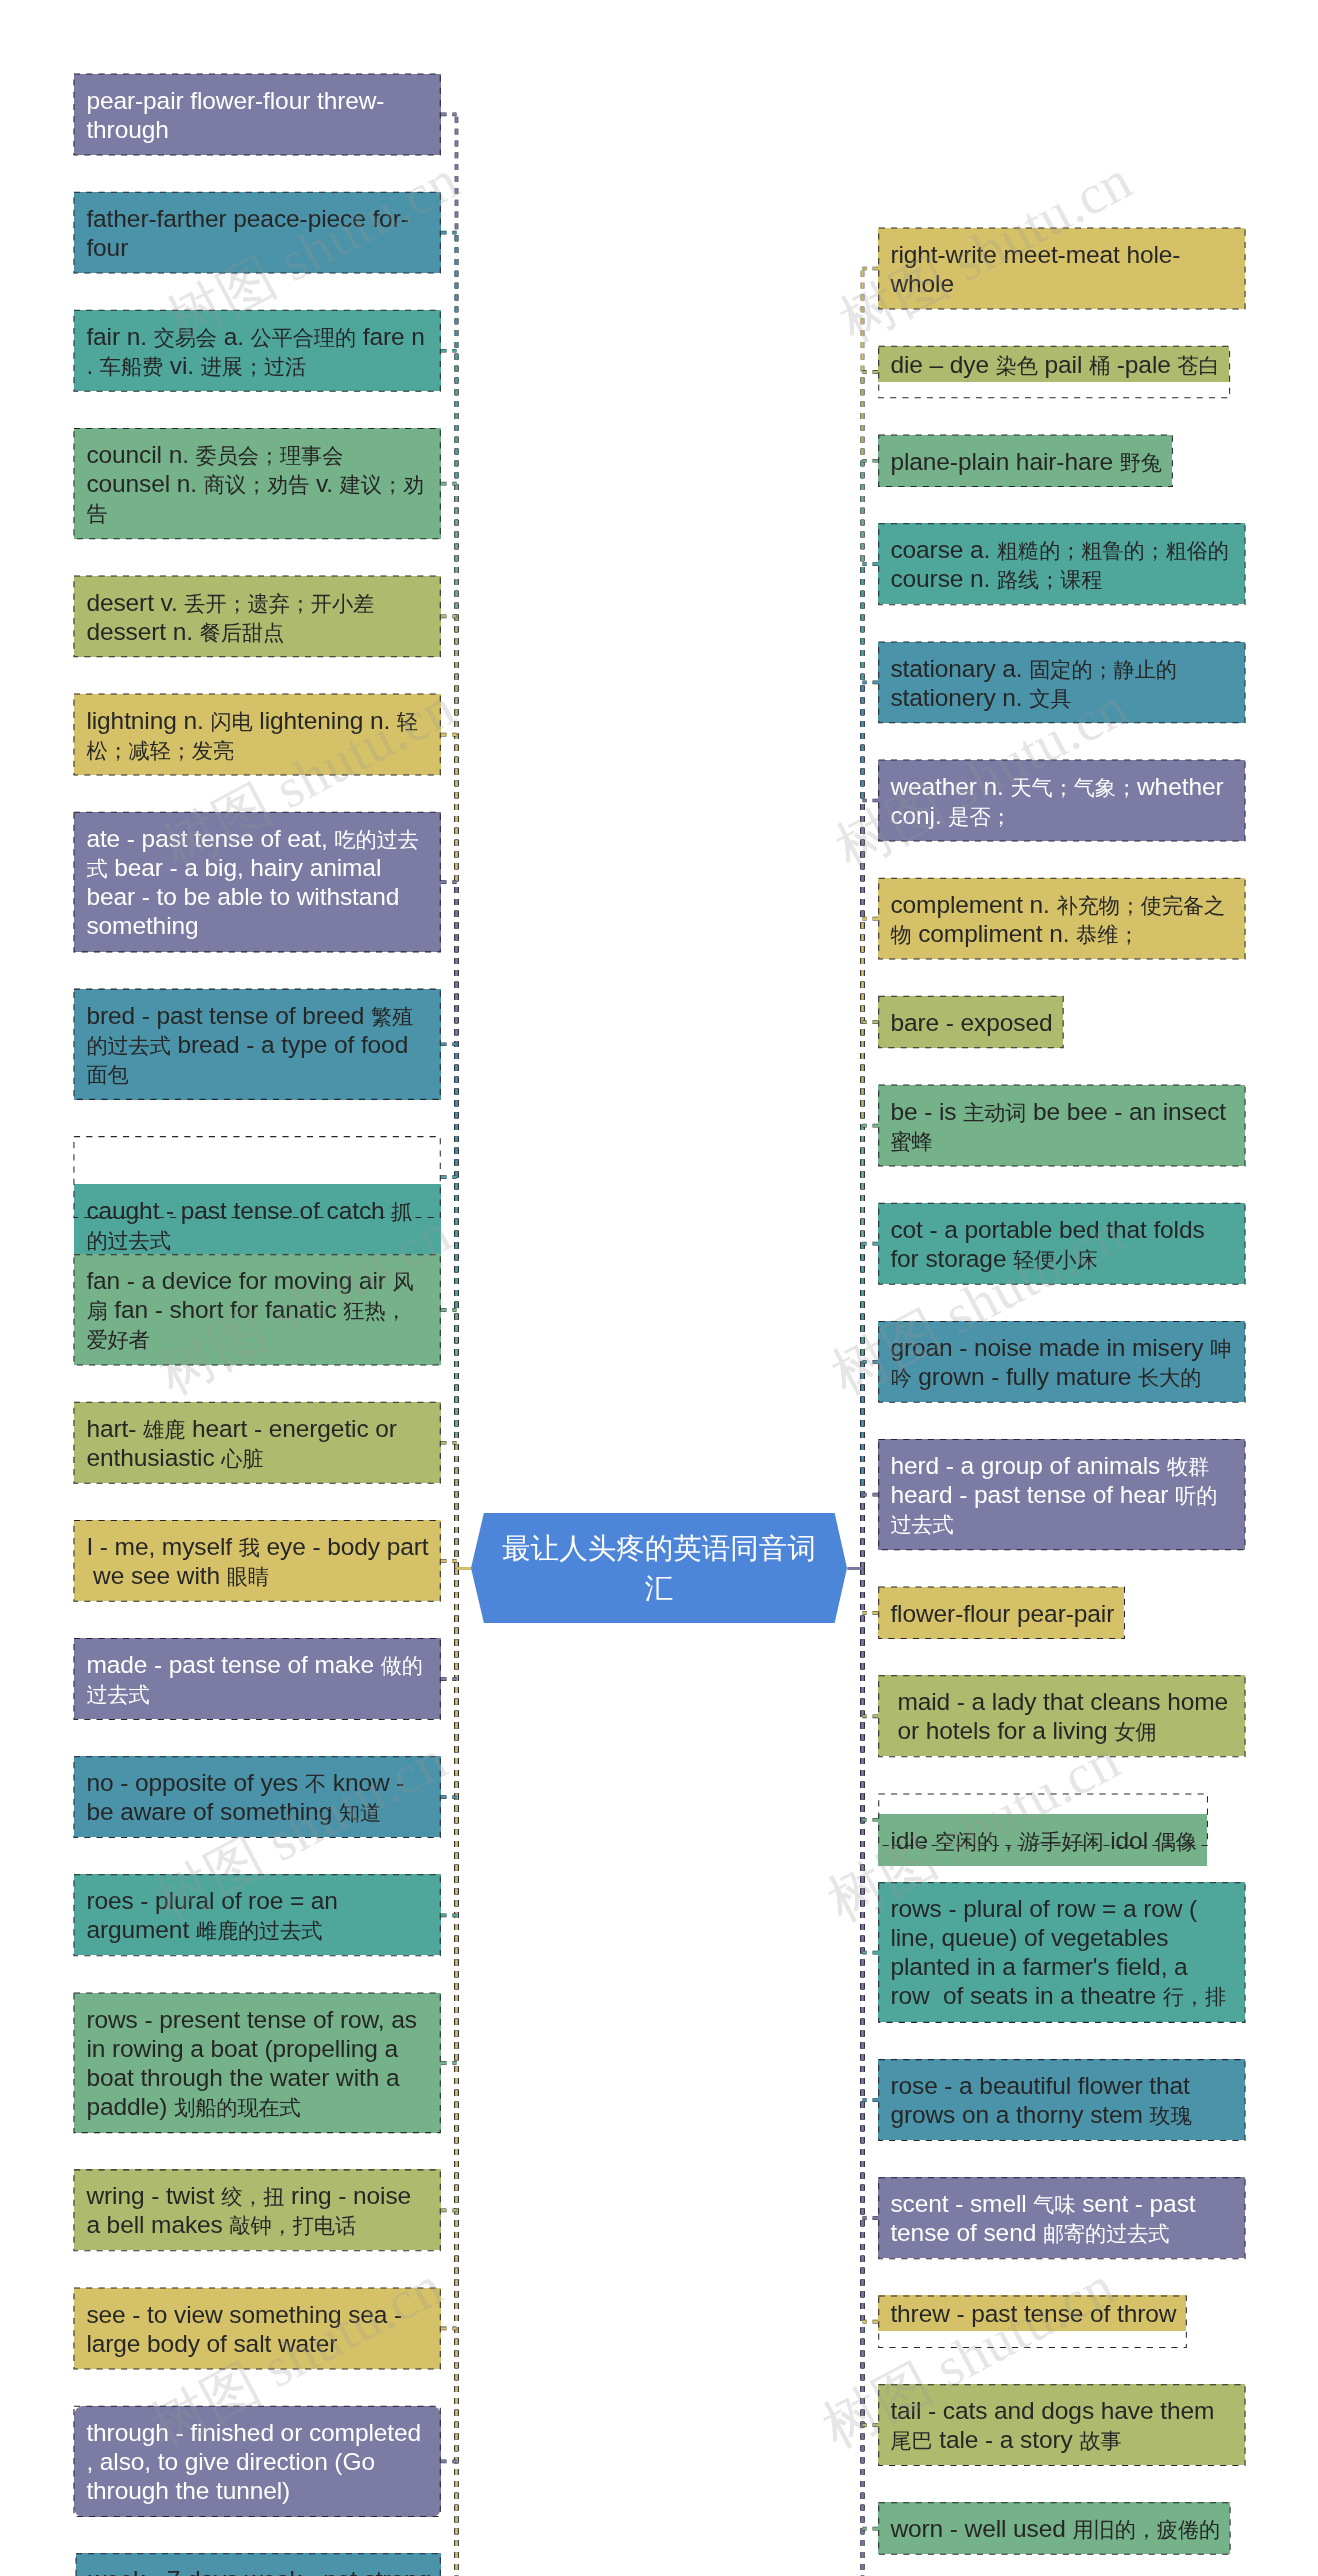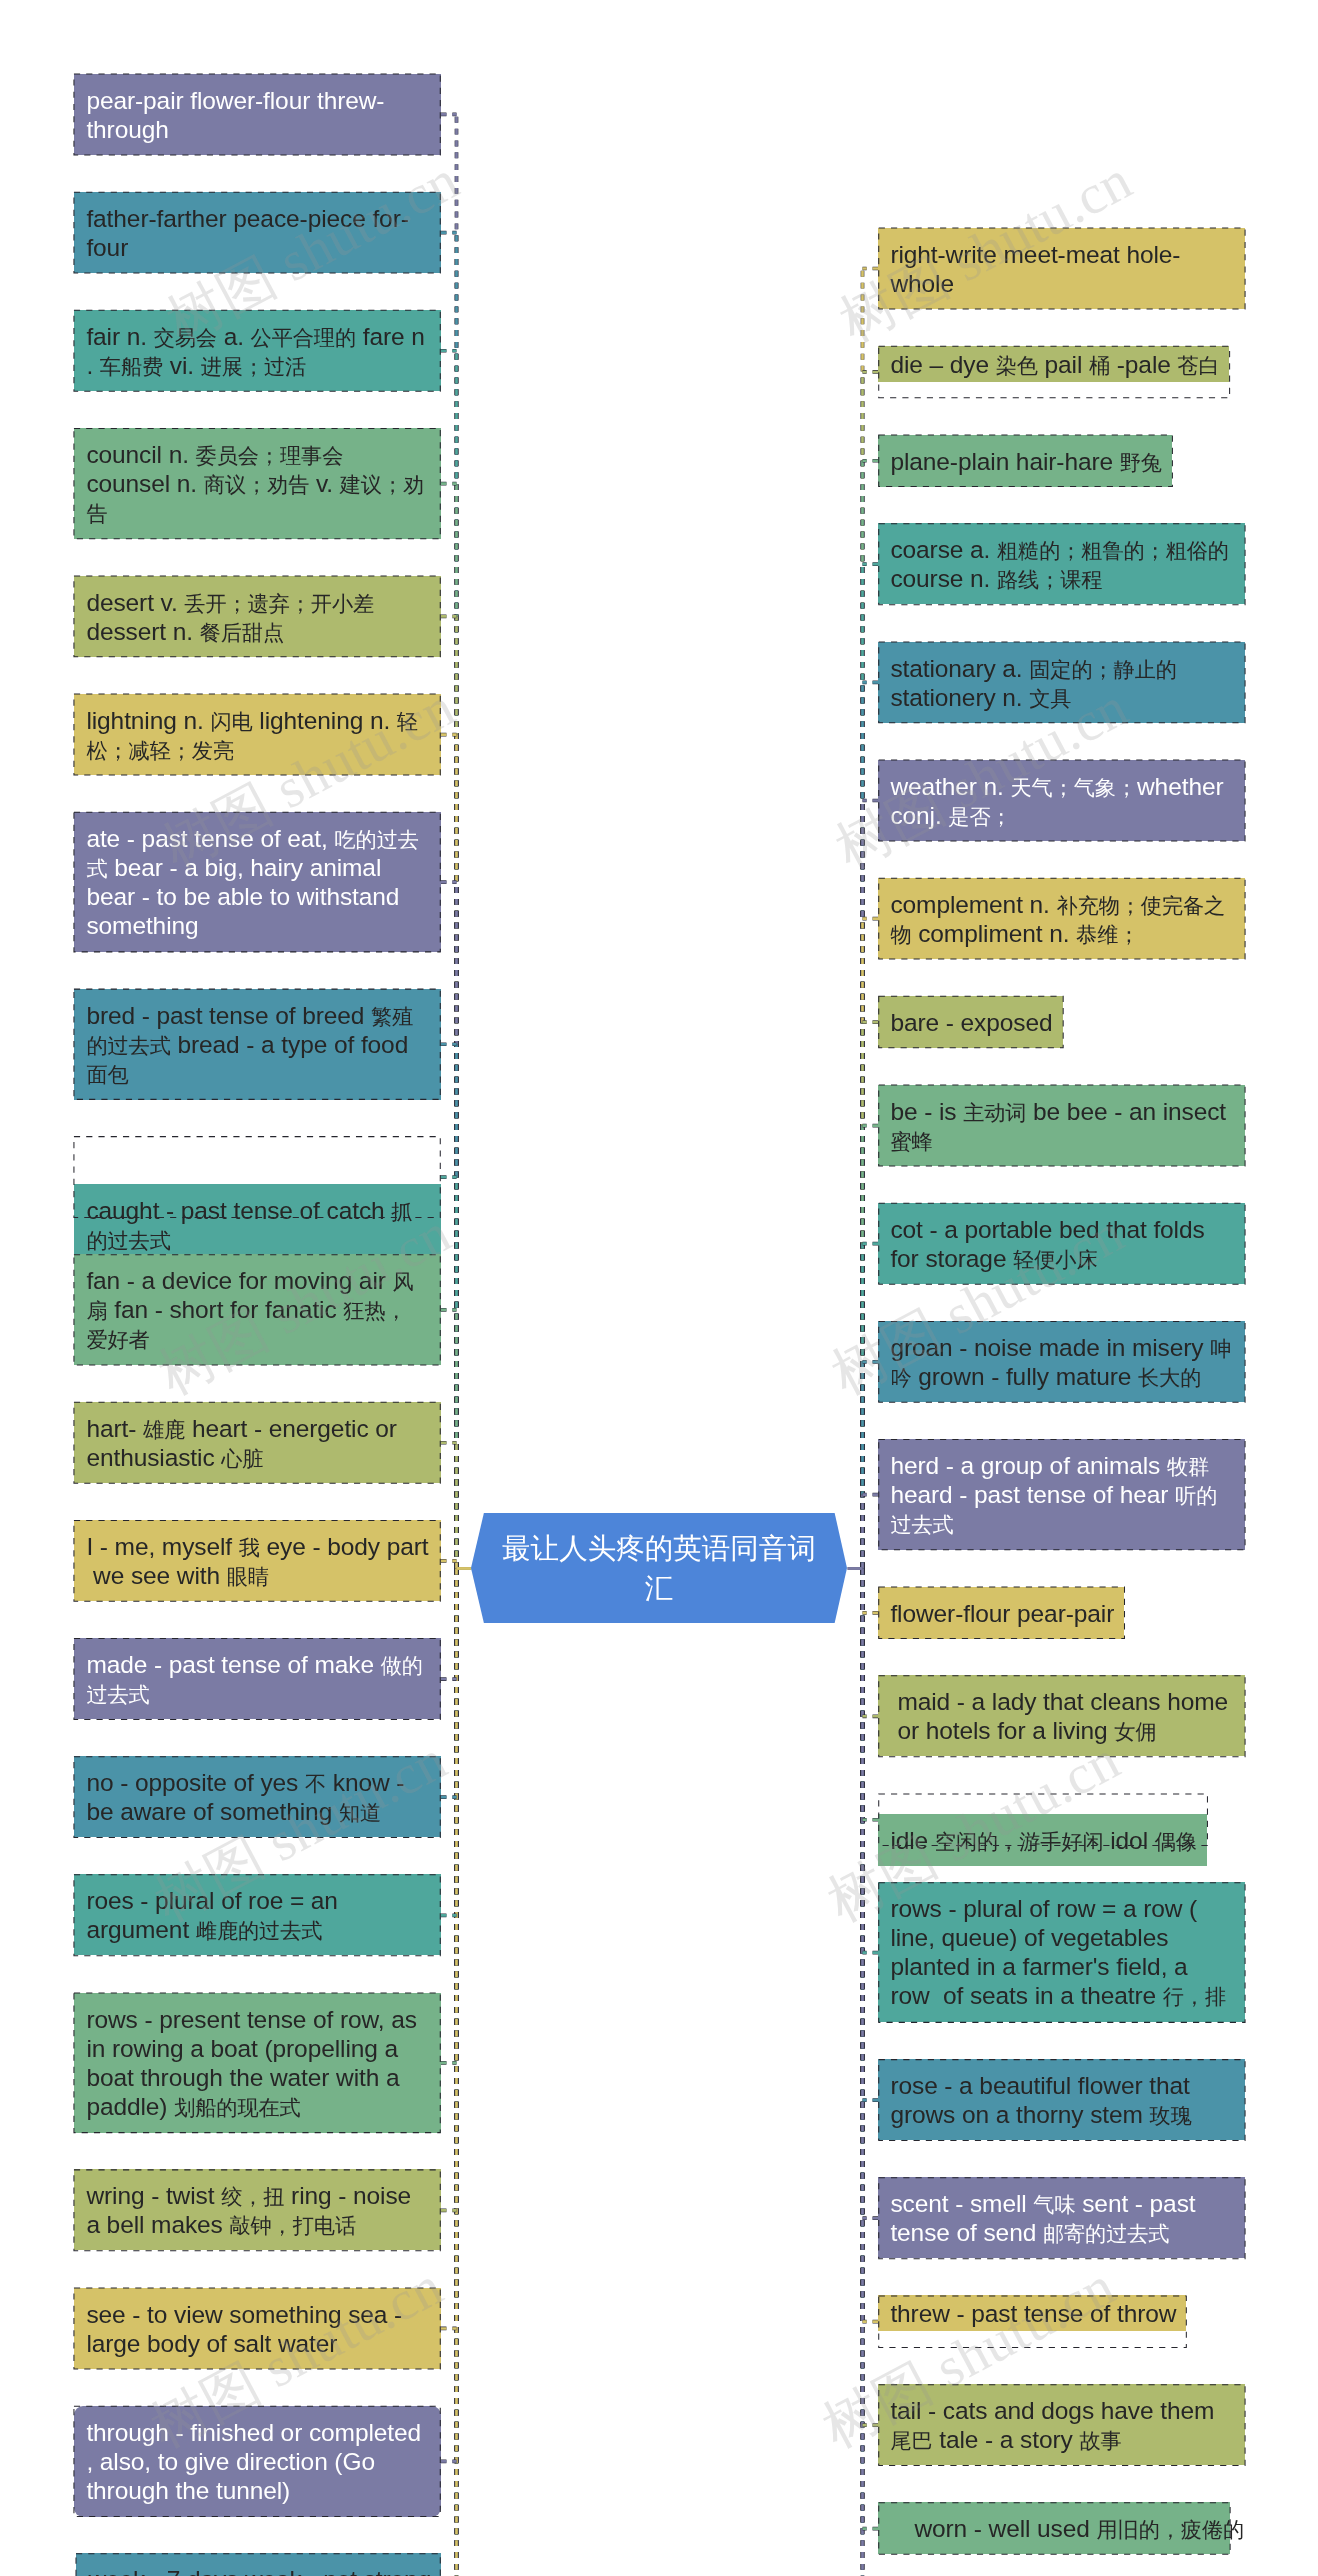--- a/index.html
+++ b/index.html
@@ -356,21 +356,21 @@
       <div class="topic light" style="top: 2177px; height: 81px; background: rgb(123, 123, 164); left: 878px; max-width: 367px; width: 367px;">
         <span>scent - smell <i class="cjk">气味</i> sent - past tense of send <i class="cjk">邮寄的过去式</i></span>
       </div>
       <div class="topic" style="top: 2295px; height: 36px; background: rgb(213, 194, 104); left: 878px; max-width: 367px; width: 308px;">
         <span style="white-space: nowrap;">threw - past tense of throw</span>
       </div>
       <div class="topic" style="top: 2384px; height: 81px; background: rgb(174, 186, 110); left: 878px; max-width: 367px; width: 367px;">
         <span>tail - cats and dogs have them <i class="cjk">尾巴</i> tale - a story <i class="cjk">故事</i></span>
       </div>
       <div class="topic" style="top: 2502px; height: 52px; background: rgb(118, 178, 137); left: 878px; max-width: 367px; width: 352px;">
-        <span style="white-space: nowrap; margin-left: 24px;">worn - well used <i class="cjk">用旧的，疲倦的</i></span>
+        <span style="white-space: nowrap;">worn - well used <i class="cjk">用旧的，疲倦的</i></span>
       </div>
     </div>
 
   <div id="centernode" style="left: 471px; top: 1513px; width: 376px; height: 110px;">
     <svg width="376" height="110" viewBox="0 0 730 214" preserveAspectRatio="none">
       <polygon points="0,107 25,0 706,0 730,107 706,214 25,214" fill="#4D85D9"></polygon>
     </svg>
     <div class="label">
         <i class="cjk">最让人头疼的英语同音词汇</i>
       </div>

